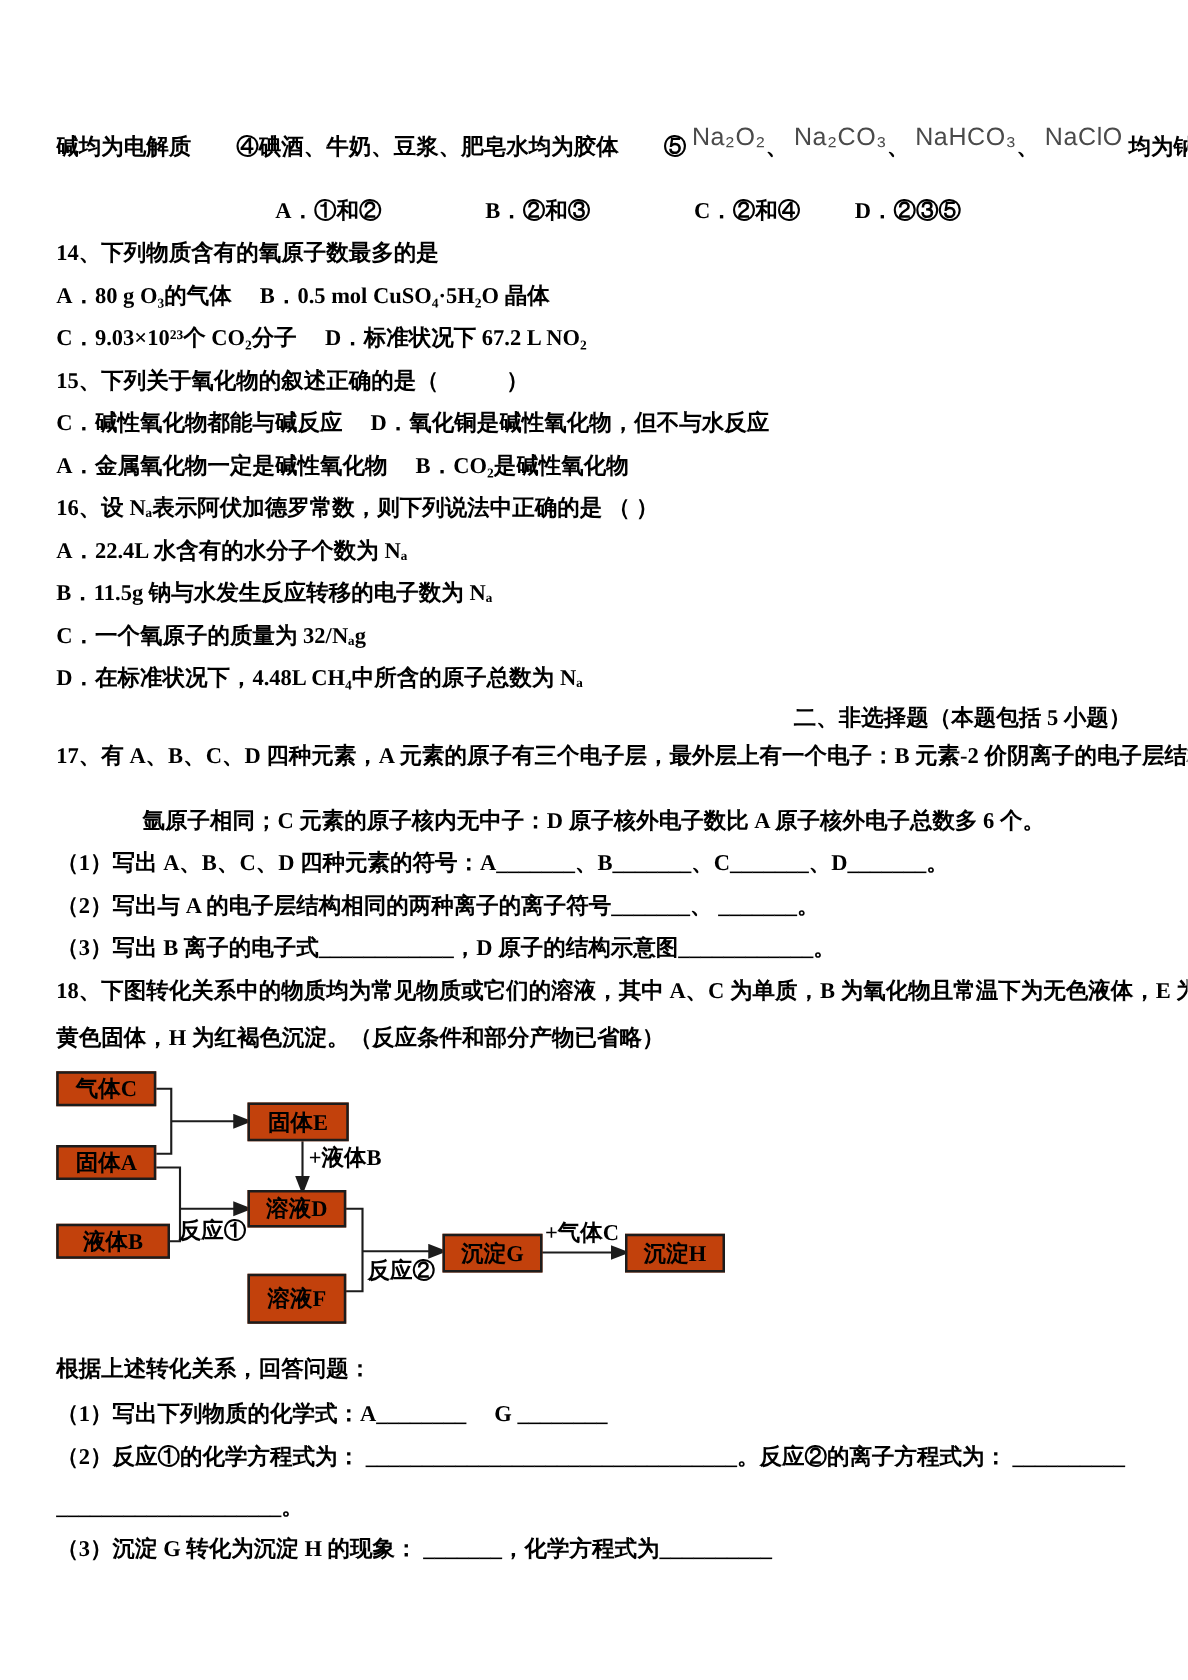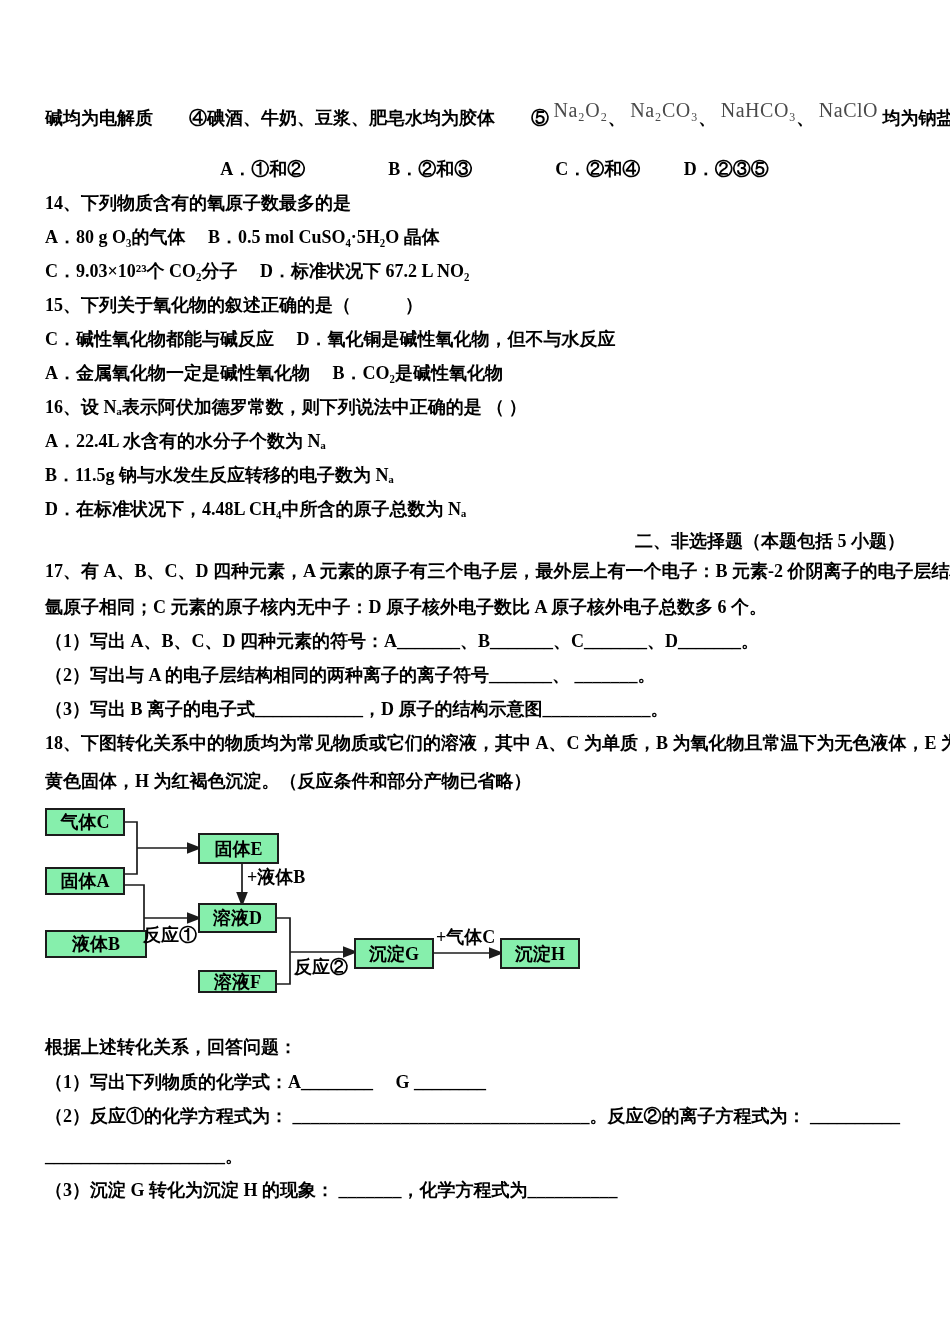--- a/index.html
+++ b/index.html
@@ -13,42 +13,42 @@
     font-size: 18px;
     overflow: hidden;
   }
   .content { padding: 100px 45px 0 45px; box-sizing: border-box; }
   .line { line-height: 34px; white-space: nowrap; }
   .wrapline { line-height: 34px; }
   .opts-row { margin-top: 17px; text-align: center; }
   .opt { display: inline-block; width: 163px; }
   .opt:last-child { width: auto; }
   .formula {
-    font-family: Liberation Serif, serif;
+    font-family: Liberation Sans, sans-serif;
     font-weight: 400;
     color: #4a4a4a;
     font-size: 20px;
     position: relative;
     top: -7px;
     letter-spacing: 0.5px;
   }
   .fsep { position: relative; top: 0px; }
   .sec-title { line-height: 30px; text-align: right; }
   
   .diagram {
     position: relative;
     width: 560px;
     height: 207px;
     margin-top: 6px;
   }
   .diagram svg { position: absolute; left: 0; top: 0; }
   .dbox {
     position: absolute;
     border: 2px solid #1c1c1c;
-    background: #86efac;
+    background: #c2410c;
     box-sizing: border-box;
     display: flex;
     align-items: center;
     justify-content: center;
     font-size: 18px;
     font-weight: 700;
     line-height: 1;
   }
   .dlabel {
     position: absolute;
@@ -85,26 +85,27 @@
   <div class="line">A．80 g O₃的气体　 B．0.5 mol CuSO₄·5H₂O 晶体</div>
   <div class="line">C．9.03×10²³个 CO₂分子　 D．标准状况下 67.2 L NO₂</div>
 
   <div class="line">15、下列关于氧化物的叙述正确的是（　　　）</div>
   <div class="line">C．碱性氧化物都能与碱反应　 D．氧化铜是碱性氧化物，但不与水反应</div>
   <div class="line">A．金属氧化物一定是碱性氧化物　 B．CO₂是碱性氧化物</div>
 
   <div class="line">16、设 Nₐ表示阿伏加德罗常数，则下列说法中正确的是 （ ）</div>
   <div class="line">A．22.4L 水含有的水分子个数为 Nₐ</div>
   <div class="line">B．11.5g 钠与水发生反应转移的电子数为 Nₐ</div>
+  <div class="line">C．一个氧原子的质量为 32/Nₐg</div>
   <div class="line">D．在标准状况下，4.48L CH₄中所含的原子总数为 Nₐ</div>
 
   <div class="line sec-title">二、非选择题（本题包括 5 小题）</div>
 
   <div class="line sec-title">17、有 A、B、C、D 四种元素，A 元素的原子有三个电子层，最外层上有一个电子：B 元素-2 价阴离子的电子层结构与</div>
-  <div class="wrapline" style="margin-top:4px;">氩原子相同；C 元素的原子核内无中子：D 原子核外电子数比 A 原子核外电子总数多 6 个。</div>
+  <div class="wrapline" style="margin-top:20px;text-align:center;">氩原子相同；C 元素的原子核内无中子：D 原子核外电子数比 A 原子核外电子总数多 6 个。</div>
   <div class="line">（1）写出 A、B、C、D 四种元素的符号：A_______、B_______、C_______、D_______。</div>
   <div class="line">（2）写出与 A 的电子层结构相同的两种离子的离子符号_______、 _______。</div>
   <div class="line">（3）写出 B 离子的电子式____________，D 原子的结构示意图____________。</div>
 
   <div class="line">18、下图转化关系中的物质均为常见物质或它们的溶液，其中 A、C 为单质，B 为氧化物且常温下为无色液体，E 为淡</div>
   <div class="wrapline" style="margin-top:4px;">黄色固体，H 为红褐色沉淀。（反应条件和部分产物已省略）</div>
 
   <div class="diagram">
     <svg width="560" height="207" viewBox="0 0 560 207">
       <defs>
@@ -119,24 +120,24 @@
 
       <path class="cline" d="M197,60 V91" marker-end="url(#ah)"></path>
 
       <path class="cline" d="M230,114 H245 V180 H230 M245,148 H301" marker-end="url(#ah)"></path>
 
       <path class="cline" d="M387,149 H447" marker-end="url(#ah)"></path>
     </svg>
 
     <div class="dbox" style="left:0;top:4px;width:80px;height:28px;">气体C</div>
     <div class="dbox" style="left:0;top:63px;width:80px;height:28px;">固体A</div>
-    <div class="dbox" style="left:0;top:126px;width:102px;height:28px;">液体B</div>
+    <div class="dbox" style="left:0;top:126px;width:91px;height:28px;">液体B</div>
     <div class="dbox" style="left:153px;top:29px;width:81px;height:31px;">固体E</div>
     <div class="dbox" style="left:153px;top:99px;width:79px;height:30px;">溶液D</div>
-    <div class="dbox" style="left:153px;top:166px;width:79px;height:23px;">溶液F</div>
+    <div class="dbox" style="left:153px;top:166px;width:79px;height:40px;">溶液F</div>
     <div class="dbox" style="left:309px;top:134px;width:80px;height:31px;">沉淀G</div>
     <div class="dbox" style="left:455px;top:134px;width:80px;height:31px;">沉淀H</div>
 
     <span class="dlabel" style="left:98px;top:122px;text-align:center;">反应①</span>
     <span class="dlabel" style="left:202px;top:64px;">+液体B</span>
     <span class="dlabel" style="left:249px;top:154px;">反应②</span>
     <span class="dlabel" style="left:391px;top:124px;">+气体C</span>
   </div>
 
   <div class="line after-diagram">根据上述转化关系，回答问题：</div>

